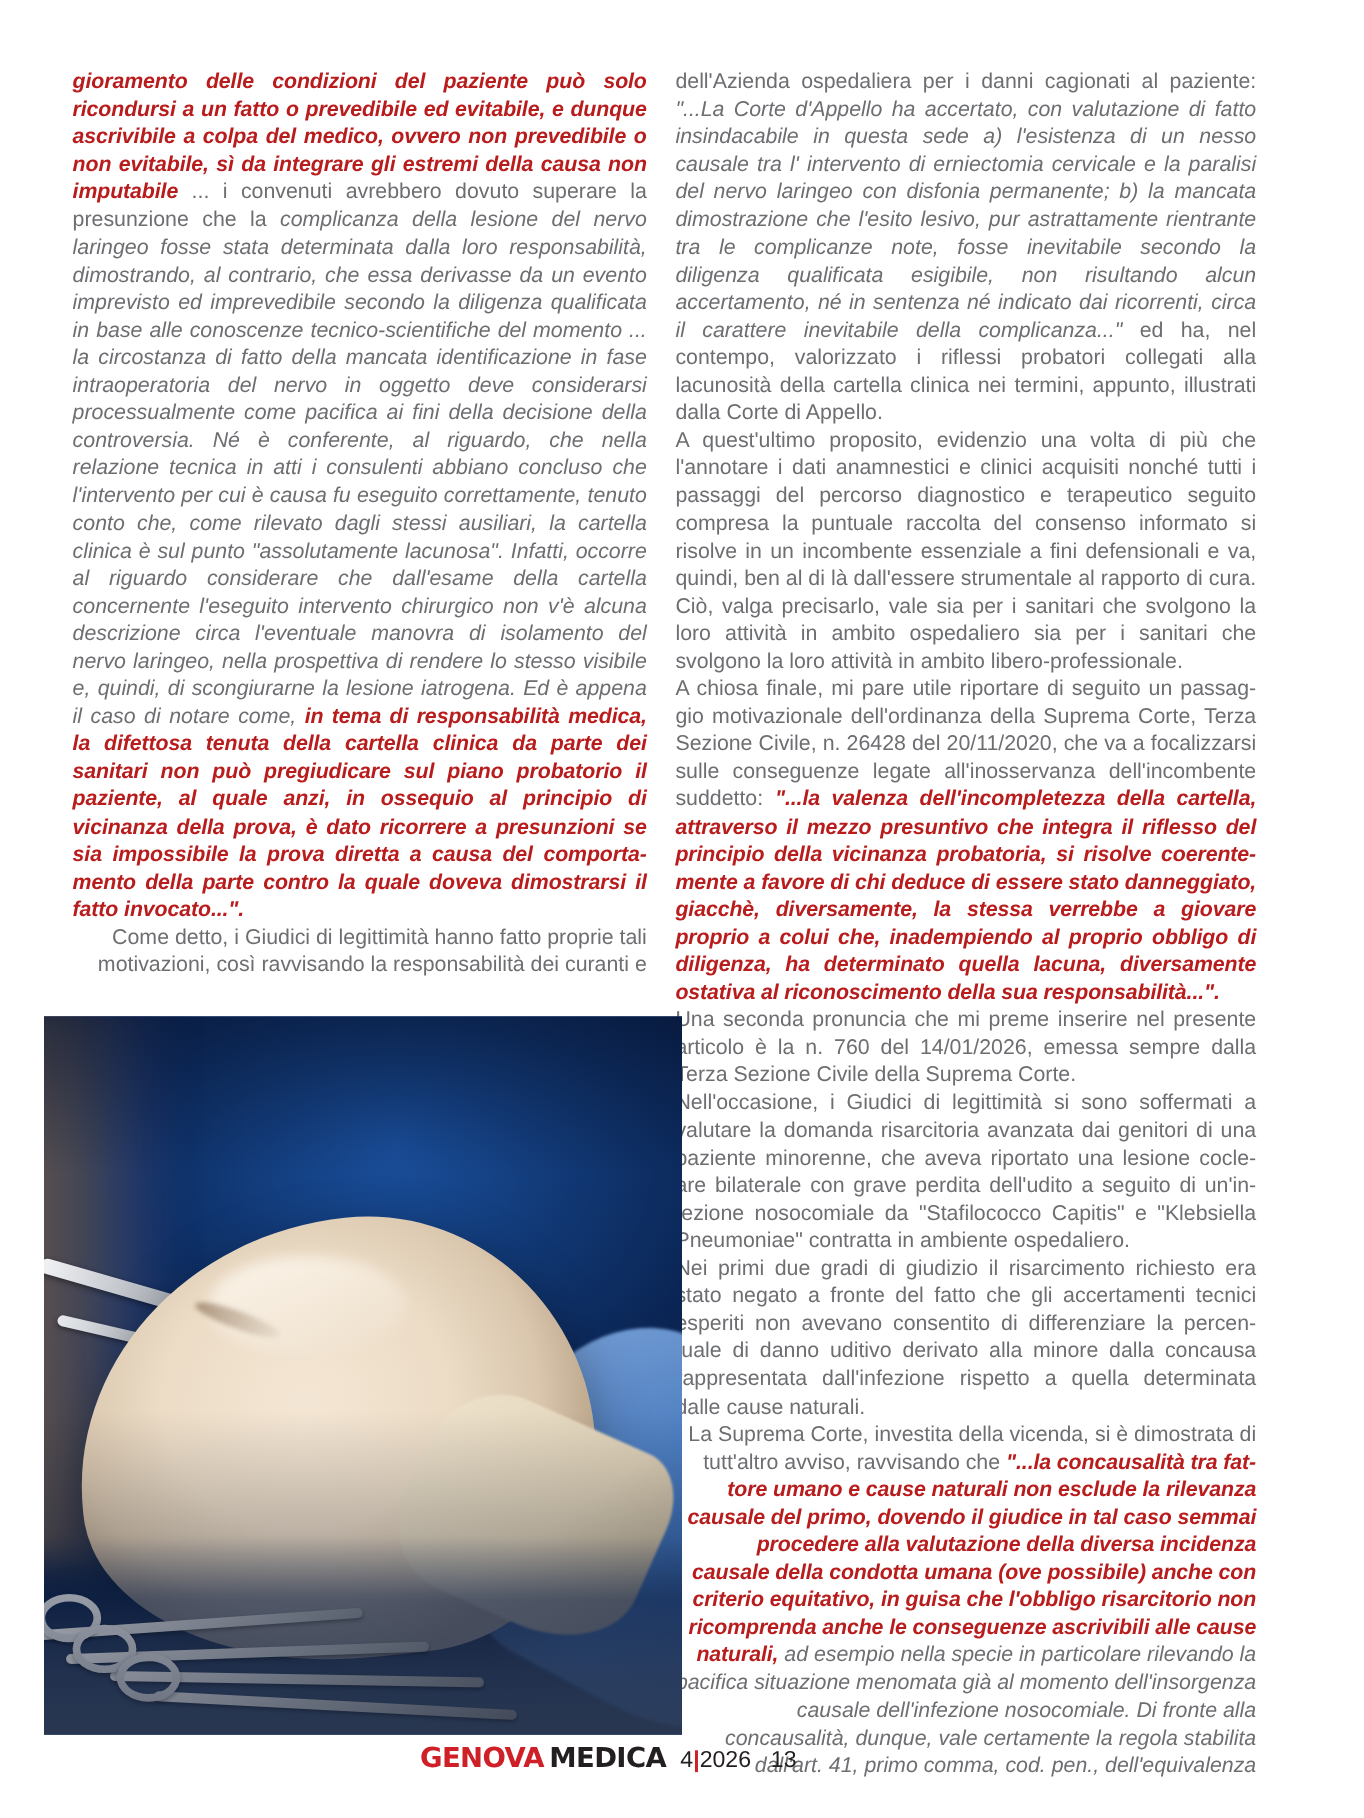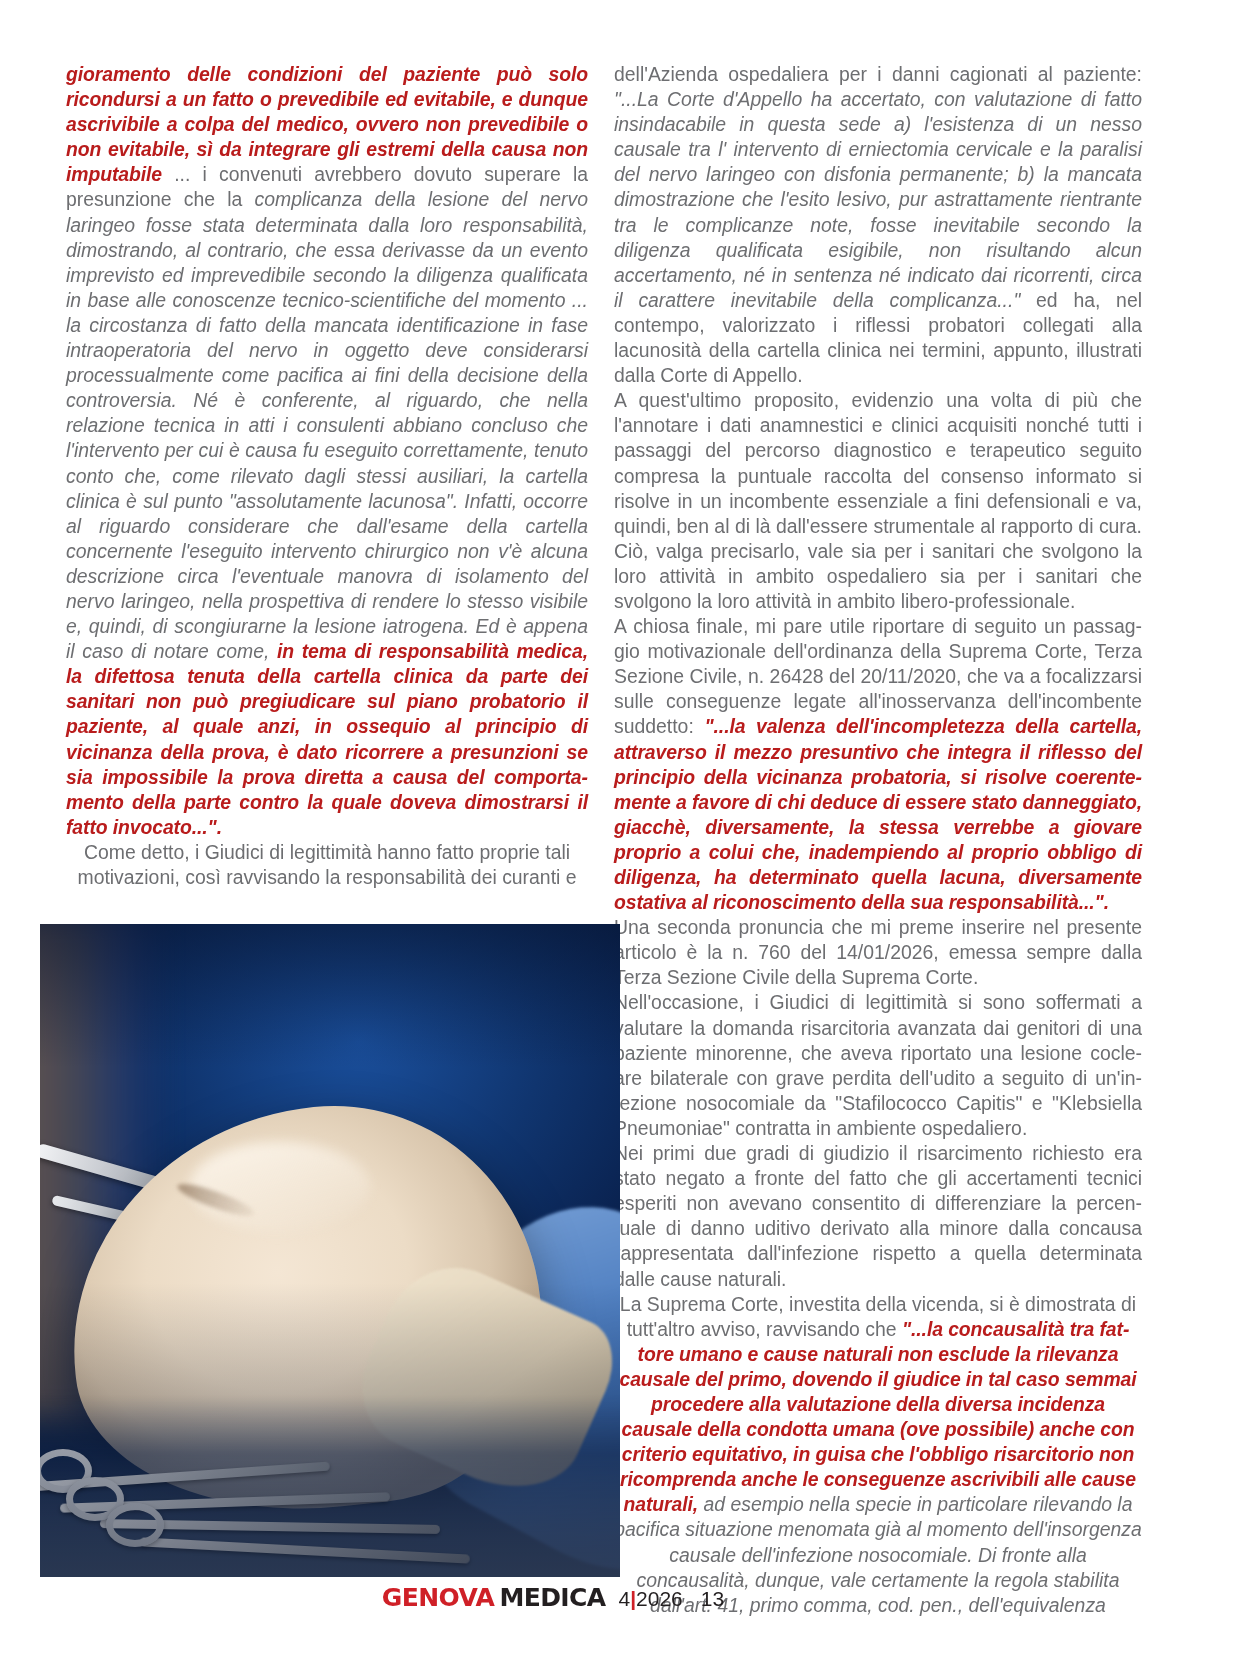--- a/index.html
+++ b/index.html
@@ -36,21 +36,21 @@
     text-justify: inter-word;
     hyphens: manual;
   }
   .col-left  { left: 66px; }
   .col-right { left: 600px; width: 528px; margin-left: 14px; }
 
   p.para {
     margin: 0;
     text-align: justify;
   }
-  p.para:last-child { text-align: center; }
+  p.para:last-child { text-align: right; }
 
   
   .bi {            
     font-weight: 700;
     font-style: italic;
     color: #b91c1c;
     letter-spacing: -0.1px;
   }
   .it {            
     font-style: italic;

